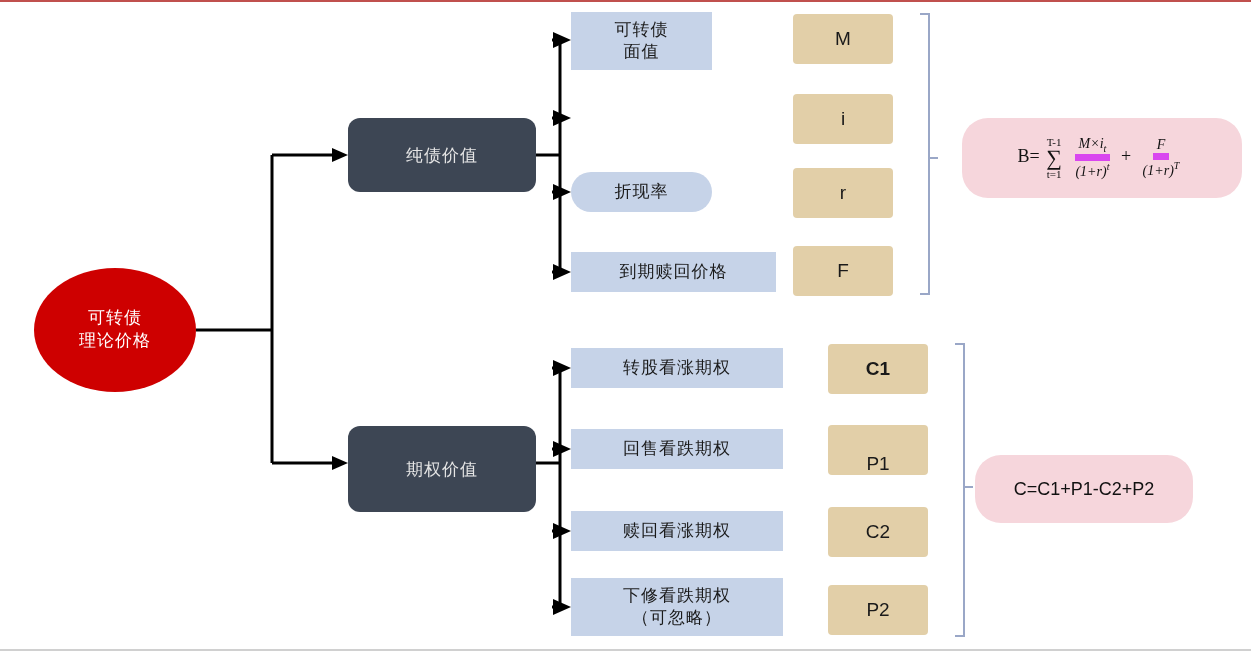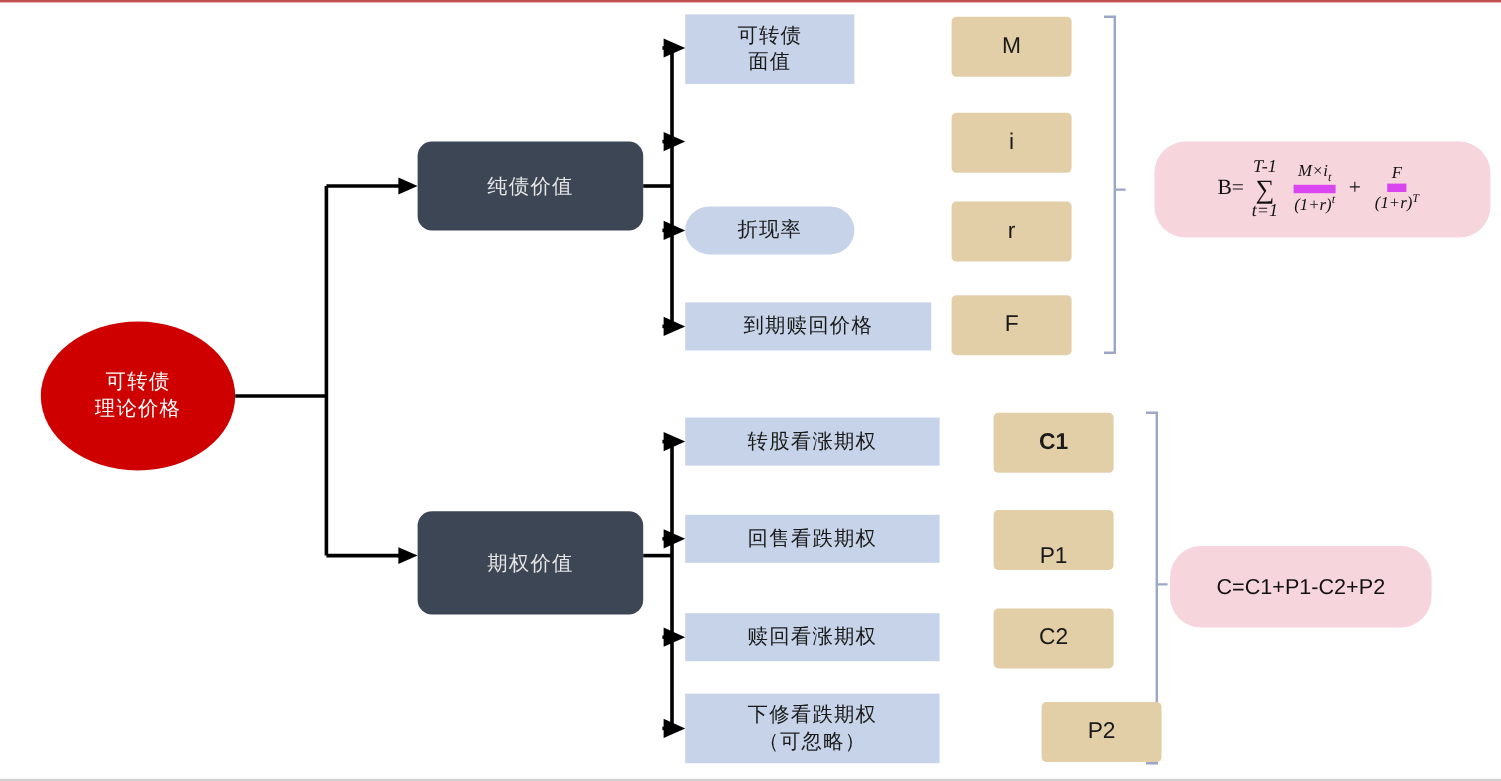--- a/index.html
+++ b/index.html
@@ -132,22 +132,21 @@
     align-items: center;
     vertical-align: middle;
     font-size: 12px;
     margin: 0 2px;
   }
   .sumop .big {
     font-size: 22px;
     line-height: 0.9;
   }
   .sumop .lim {
-    font-style: italic;
-    font-size: 15px;
+    font-size: 11px;
   }
   sup.sm { font-size: 10px; font-style: italic; }
   sub.sm { font-size: 10px; font-style: italic; }
 
   svg.wires {
     position: absolute;
     left: 0;
     top: 0;
     width: 1251px;
     height: 651px;
@@ -259,21 +258,21 @@
 
   <div class="symbol-node" style="left:828px; top:344px; width:100px; height:50px;font-weight:bold;">
     <span>C1</span>
   </div>
   <div class="symbol-node" style="left:828px; top:425px; width:100px; height:50px;align-items:flex-end;">
     <span>P1</span>
   </div>
   <div class="symbol-node" style="left:828px; top:507px; width:100px; height:50px;">
     <span>C2</span>
   </div>
-  <div class="symbol-node" style="left:868px; top:585px; width:100px; height:50px;">
+  <div class="symbol-node" style="left:828px; top:585px; width:100px; height:50px;">
     <span>P2</span>
   </div>
 
   <div class="formula-node" style="left:962px; top:118px; width:280px; height:80px;">
     <span class="formula-math">
       <span>B=</span>
       <span class="sumop">
         <span class="lim">T-1</span>
         <span class="big">∑</span>
         <span class="lim">t=1</span>

